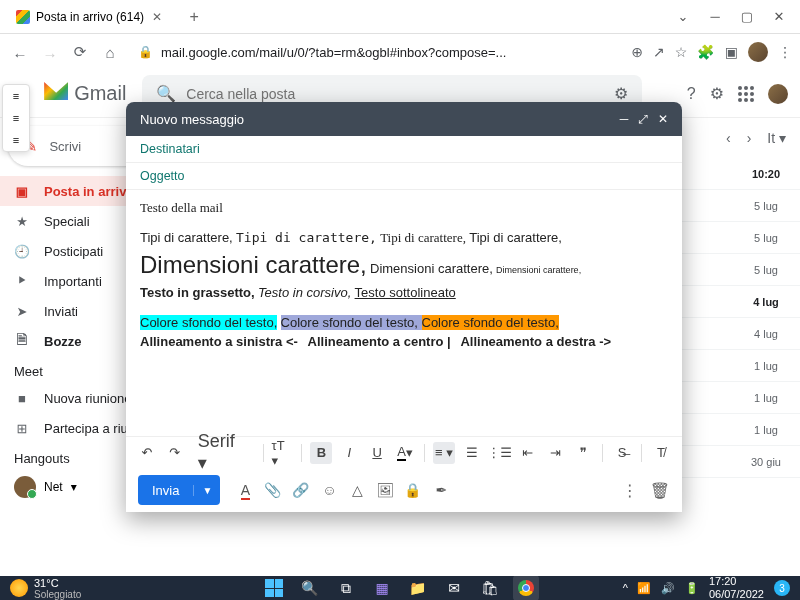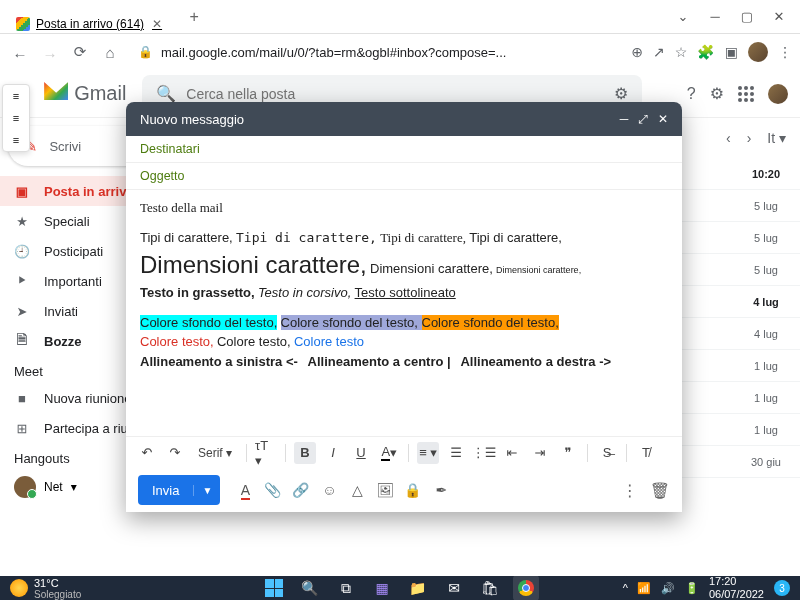--- a/index.html
+++ b/index.html
@@ -1,18 +1,18 @@
 <!DOCTYPE html>
 <html><head>
 <meta charset="utf-8">
 <style>
 * { margin:0; padding:0; box-sizing:border-box; font-family:Arial,sans-serif; }
 body { width:800px; height:600px; overflow:hidden; background:#fff; position:relative; }
 .titlebar { height:34px; background:#fff; display:flex; align-items:center; border-bottom:1px solid #e0e0e0; }
-.tab { display:flex; align-items:flex-end; height:28px; padding:0 10px; margin-left:6px; border-radius:8px 8px 0 0; background:#fff; font-size:12px; gap:6px; max-width:200px;text-decoration:underline; }
+.tab { display:flex; align-items:center; height:28px; padding:0 10px; margin-left:6px; border-radius:8px 8px 0 0; background:#fff; font-size:12px; gap:6px; max-width:200px; }
 .tab-favicon { width:14px; height:14px; background:linear-gradient(135deg,#ea4335 25%,#fbbc04 25% 50%,#34a853 50% 75%,#4285f4 75%); border-radius:2px; }
 .tab-title { white-space:nowrap; overflow:hidden; text-overflow:ellipsis; font-size:12px; }
 .tab-close { width:14px; height:14px; font-size:12px; text-align:center; color:#666; cursor:pointer; }
 .newtab { width:24px; height:24px; margin-left:8px; font-size:16px; color:#666; text-align:center; line-height:24px; cursor:pointer; }
 .winbtns { margin-left:auto; display:flex; gap:18px; padding-right:14px; color:#555; font-size:13px; }
 .winbtns span { cursor:pointer; width:14px; text-align:center; }
 .addrbar { height:36px; display:flex; align-items:center; padding:0 8px; gap:6px; }
 .navbtn { width:24px; height:24px; display:flex; align-items:center; justify-content:center; color:#5f6368; cursor:pointer; font-size:15px; }
 .url-box { flex:1; height:28px; display:flex; align-items:center; padding:0 10px; gap:8px; font-size:13px; color:#202124; }
 .url-box .lock { color:#5f6368; font-size:12px; }
@@ -47,28 +47,28 @@
 .row .ck { width:14px; height:14px; border:1.5px solid #bbb; border-radius:2px; }
 .row .star { color:#bbb; font-size:13px; }
 .row .sender { width:150px; font-weight:bold; white-space:nowrap; overflow:hidden; }
 .row .subj { flex:1; white-space:nowrap; overflow:hidden; font-weight:bold; }
 .row .date { color:#202124; font-size:11px; font-weight:bold; width:44px; text-align:center; }
 .row.read .sender,.row.read .subj,.row.read .date { font-weight:normal; color:#5f6368; }
 .compose-window { position:absolute; left:126px; top:102px; width:556px; height:410px; background:#fff; box-shadow:0 8px 24px rgba(0,0,0,0.35); border-radius:8px 8px 0 0; display:flex; flex-direction:column; overflow:hidden; z-index:50; }
 .cw-title { height:34px; background:#404a56; color:#fff; display:flex; align-items:center; padding:0 14px; font-size:13px; }
 .cw-title .wbtns { margin-left:auto; display:flex; gap:10px; font-size:12px; }
 .cw-title .wbtns span { cursor:pointer; }
-.cw-field { padding:6px 14px; font-size:12.5px; color:#4d7c0f; border-bottom:1px solid #eee; }
+.cw-field { padding:6px 14px; font-size:12.5px; color:#0f766e; border-bottom:1px solid #eee; }
 .cw-body { flex:1; padding:8px 14px; font-size:13px; color:#222; overflow-y:auto; position:relative; line-height:1.5; }
 .cw-body::-webkit-scrollbar { width:8px; }
 .cw-body::-webkit-scrollbar-thumb { background:#ccc; border-radius:4px; }
 .fmt-bar { height:32px; border-top:1px solid #eee; display:flex; align-items:center; padding:0 10px; gap:6px; color:#444; font-size:13px; }
 .fmt-bar .sep { width:1px; height:18px; background:#ddd; margin:0 2px; }
 .fmt-bar .btn { width:22px; height:22px; display:flex; align-items:center; justify-content:center; cursor:pointer; border-radius:3px; font-size:13px; }
-.fmt-bar .sel { padding:0 6px; font-size:12px; cursor:pointer; }
+.fmt-bar .sel { padding:0 6px; font-size:18px; cursor:pointer; }
 .send-bar { height:44px; display:flex; align-items:center; padding:0 12px; gap:16px; }
 .send-btn { height:30px; background:#1a73e8; color:#fff; border-radius:4px; display:flex; align-items:center; cursor:pointer; font-size:13px; font-weight:500; }
 .send-btn .lbl { padding:0 14px; }
 .send-btn .drop { padding:0 8px; border-left:1px solid rgba(255,255,255,0.3); font-size:10px; }
 .send-icons { display:flex; gap:10px; color:#555; font-size:14px; align-items:center; }
 .send-icons span { cursor:pointer; width:18px; text-align:center; }
 .send-bar .trash { margin-left:auto; display:flex; gap:12px; color:#666; }
 .float-align { position:absolute; left:2px; top:84px; width:28px; background:#fff; border:1px solid #ddd; border-radius:4px; box-shadow:0 2px 6px rgba(0,0,0,0.15); z-index:60; }
 .float-align div { height:22px; display:flex; align-items:center; justify-content:center; font-size:11px; cursor:pointer; }
 .taskbar { position:absolute; bottom:0; left:0; right:0; height:24px; background:#1f2a3a; display:flex; align-items:center; padding:0 10px; color:#fff; font-size:11px; }
@@ -309,25 +309,20 @@
     <div style="font-family:Georgia,serif">
       <b>Testo in grassetto,</b>
       <i>Testo in corsivo,</i>
       <u>Testo sottolineato</u>
     </div>
     <div style="height:10px"></div>
     <div style="font-family:Georgia,serif">
       <span style="background:#00ffff">Colore sfondo del testo,</span>
       <span style="background:#9fa8da"> <span>Colore sfondo del testo,</span> </span><span style="background:#ff9800">Colore sfondo del testo,</span>
     </div>
-    <div style="font-family:Georgia,serif">
-      <span style="color:#d93025">Colore testo,</span>
-      <span>Colore testo,</span>
-      <span style="color:#1a73e8">Colore testo</span>
-    </div>
     <div style="font-family:Georgia,serif;font-weight:bold">
       <span>Allineamento a sinistra &lt;-</span>&nbsp;&nbsp;
       <span>Allineamento a centro |</span>&nbsp;&nbsp;
       <span>Allineamento a destra -&gt;</span>
     </div>
   </div>
   <div class="fmt-bar">
     <span class="btn">↶</span>
     <span class="btn">↷</span>
     <span class="sel"><span>Serif</span> ▾</span>

